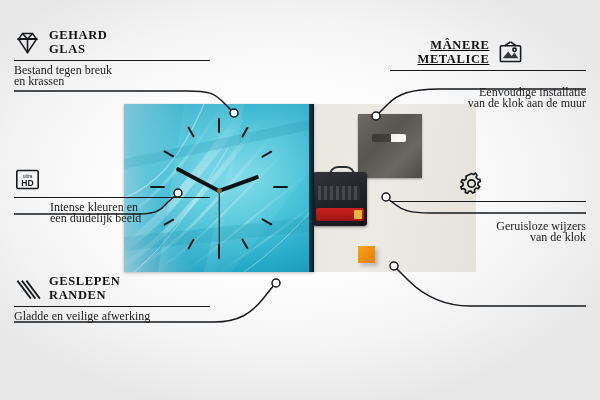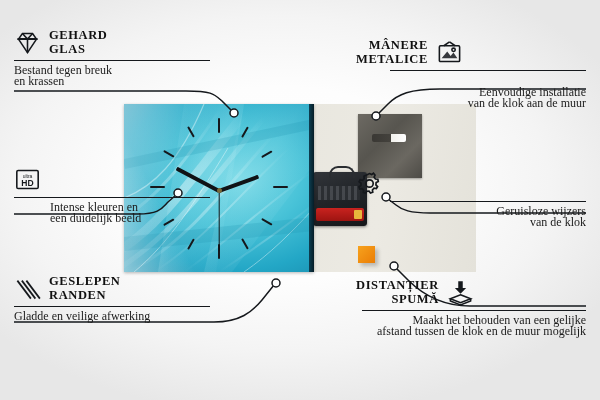--- a/index.html
+++ b/index.html
@@ -94,21 +94,21 @@
     font-size:12px;line-height:11.4px;color:#1b1b1b;white-space:pre-line;
   }
   .co-head{display:flex;align-items:center;gap:8px;}
   .ico{width:27px;height:27px;flex:none;color:#15181c;}
   .ico svg{display:block;width:100%;height:100%;}
   
   .left .co-head{justify-content:flex-start;}
   .left .co-title{text-align:left;}
   .left .co-desc{text-align:left;}
   
-  .right .co-head{justify-content:flex-start;}
+  .right .co-head{justify-content:center;text-decoration:underline;}
   .right .co-title{text-align:right;}
   .right .co-desc{text-align:right;}
   svg.wires{position:absolute;left:0;top:0;width:600px;height:400px;pointer-events:none;}
 </style>
 </head>
 <body>
 
 <div id="stage">
 
   <div class="product">
@@ -276,34 +276,18 @@
   <div class="callout right" style="left:356px;top:170px;width:230px;">
     <div class="co-head">
       <span class="ico">
         <svg viewBox="0 0 24 24" fill="none" stroke="currentColor" stroke-width="1.5">
           <path d="M12 3.2 l1.9 .9 1.6-1.2 1.4 1.6 -.8 1.9 1.2 1.6 2.1 .2 .4 2.1 -1.9 .9 -.2 2 1.5 1.5 -1.1 1.8 -2.1-.3 -1.4 1.5 .3 2.1 -2 .7 -1.3-1.7 -2 .1 -1.1 1.8 -2-.8 .3-2.1 -1.5-1.3 -2.1 .4 -.6-2 1.8-1.1 .1-2 -1.7-1.3 1-1.9 2.1 .5 1.4-1.4 -.2-2.1z"></path>
           <circle cx="12" cy="12" r="3.3"></circle>
         </svg>
       </span>
     </div>
     <div class="co-rule" style="margin-top:4px;width:196px;margin-left:34px;"></div>
-    <div class="co-desc" style="margin-top:4px;">Geruisloze wijzers
+    <div class="co-desc" style="margin-top:19px;">Geruisloze wijzers
 van de klok</div>
   </div>
 
-  <div class="callout right" style="left:356px;top:278px;width:230px;">
-    <div class="co-head">
-      <span class="co-title">DISTANȚIER
-SPUMĂ</span>
-      <span class="ico">
-        <svg viewBox="0 0 24 24" fill="none" stroke="currentColor" stroke-width="1.4">
-          <path d="M10 2 h4 v6 h3 l-5 5 -5-5 h3 z" fill="currentColor" stroke="none"></path>
-          <path d="M12 14 L21 17.5 L12 21 L3 17.5 Z"></path>
-          <path d="M3 17.5 v2 L12 23 l9-3.5 v-2"></path>
-        </svg>
-      </span>
-    </div>
-    <div class="co-rule" style="margin-top:4px;width:224px;margin-left:6px;"></div>
-    <div class="co-desc" style="margin-top:4px;">Maakt het behouden van een gelijke
-afstand tussen de klok en de muur mogelijk</div>
-  </div>
 
 </div>
 
 </body></html>

